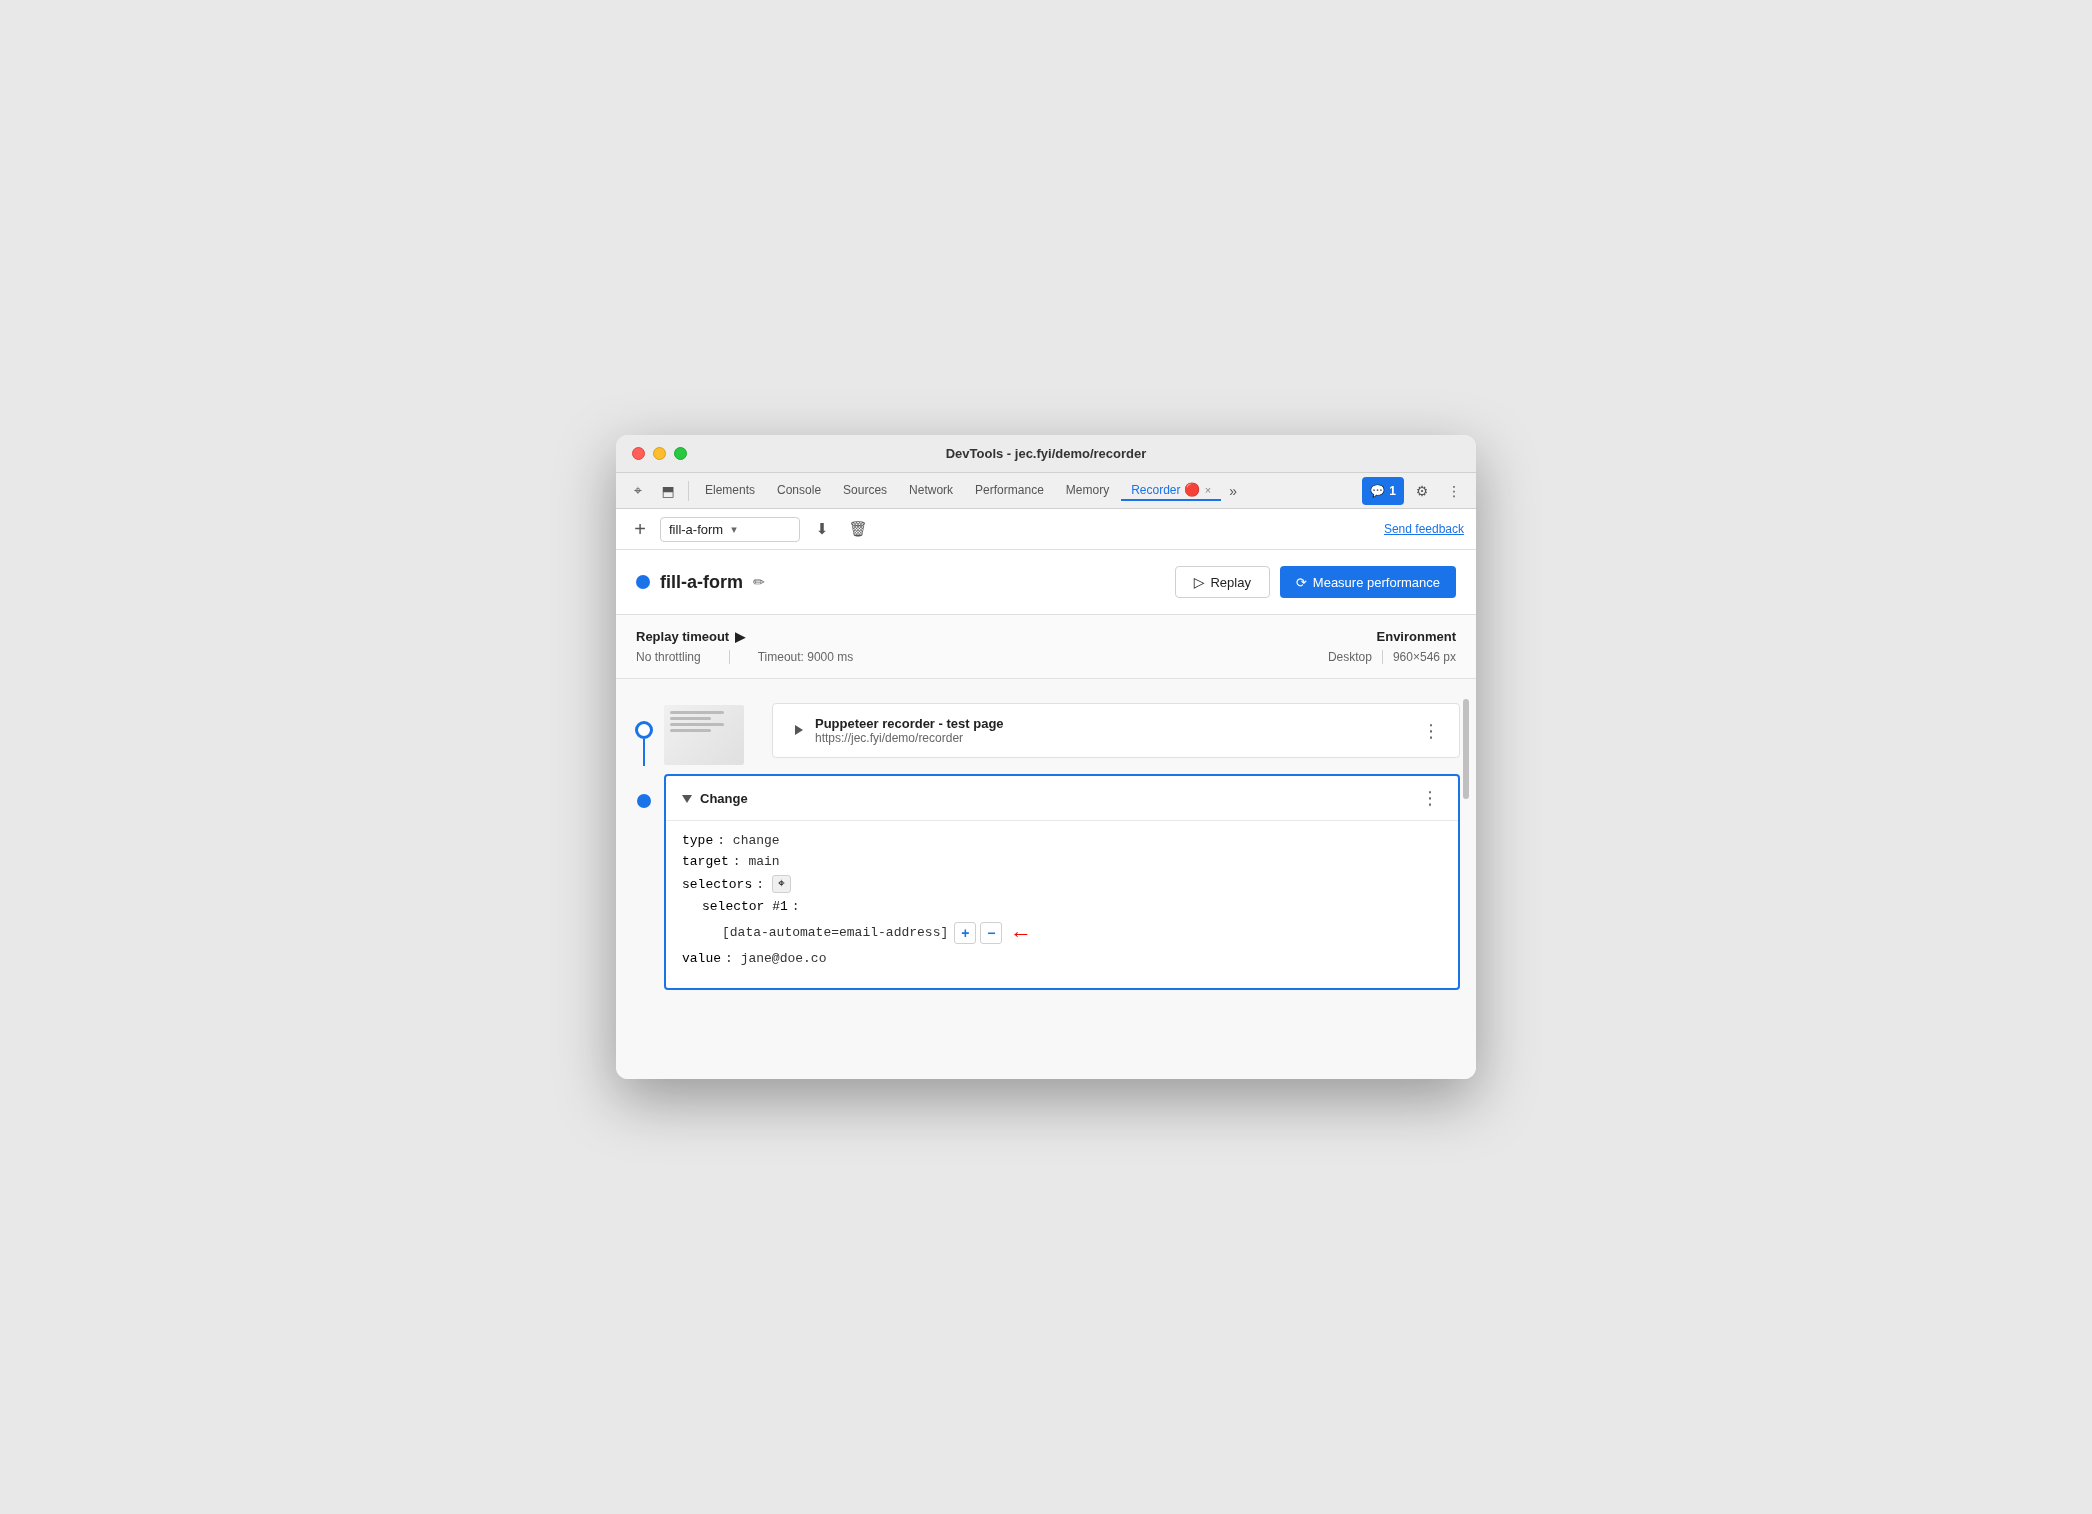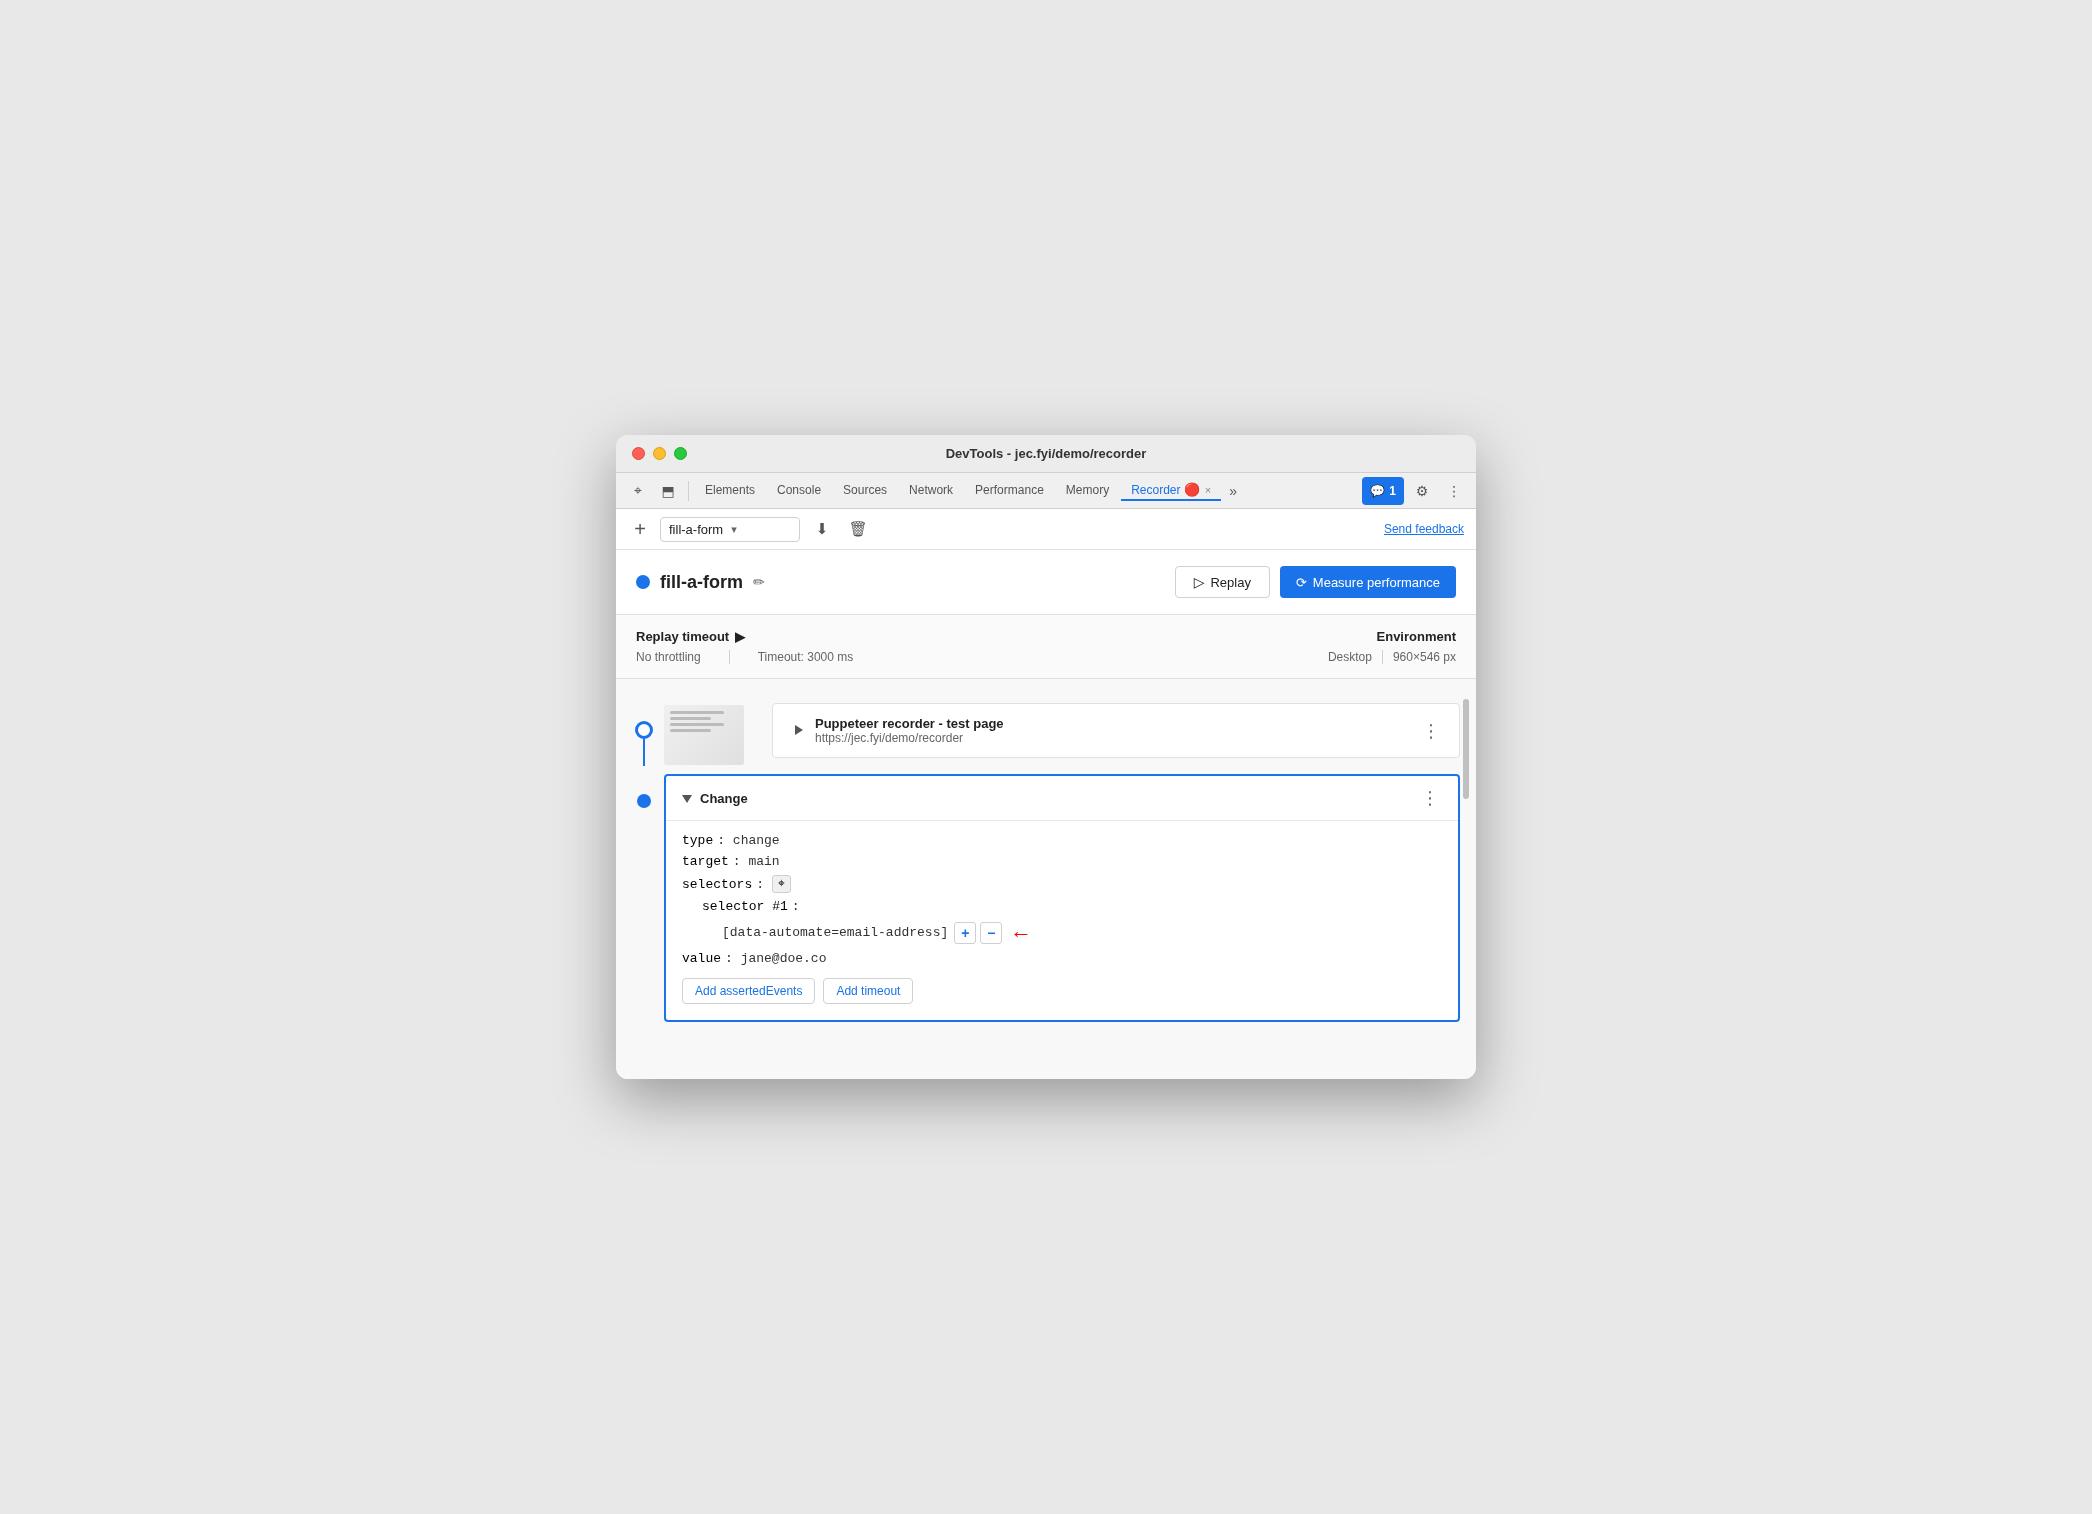--- a/index.html
+++ b/index.html
@@ -499,21 +499,21 @@
 
   <div class="settings-section">
     <div class="settings-left">
       <div class="settings-title">
         <span>Replay timeout</span>
         <span>▶</span>
       </div>
       <div class="settings-details">
         <span>No throttling</span>
         <span class="settings-divider"></span>
-        <span>Timeout: 3000 ms</span>
+        <span>Timeout: 9000 ms</span>
       </div>
     </div>
     <div class="settings-right">
       <div class="environment-title">Environment</div>
       <div class="environment-details">
         <span>Desktop</span>
         <span class="settings-divider"></span>
         <span>960×546 px</span>
       </div>
     </div>
@@ -593,24 +593,20 @@
             <span class="selector-value">[data-automate=email-address]</span>
             <button class="plus-btn">+</button>
             <button class="minus-btn">−</button>
             <span class="red-arrow">←</span>
           </div>
           <div class="code-line">
             <span class="code-key">value</span>
             <span class="code-value">: <span>jane@doe.co</span></span>
           </div>
 
-          <div style="margin-top:12px;display:flex;gap:0;">
-            <button class="add-assert-btn">Add assertedEvents</button>
-            <button class="add-timeout-btn">Add timeout</button>
-          </div>
         </div>
       </div>
     </div>
 
     <div style="position:absolute;right:6px;top:20px;bottom:20px;width:8px;">
       <div style="width:6px;height:100px;background:#c0c0c0;border-radius:4px;margin:0 auto;"></div>
     </div>
   </div>
 </div>
 

